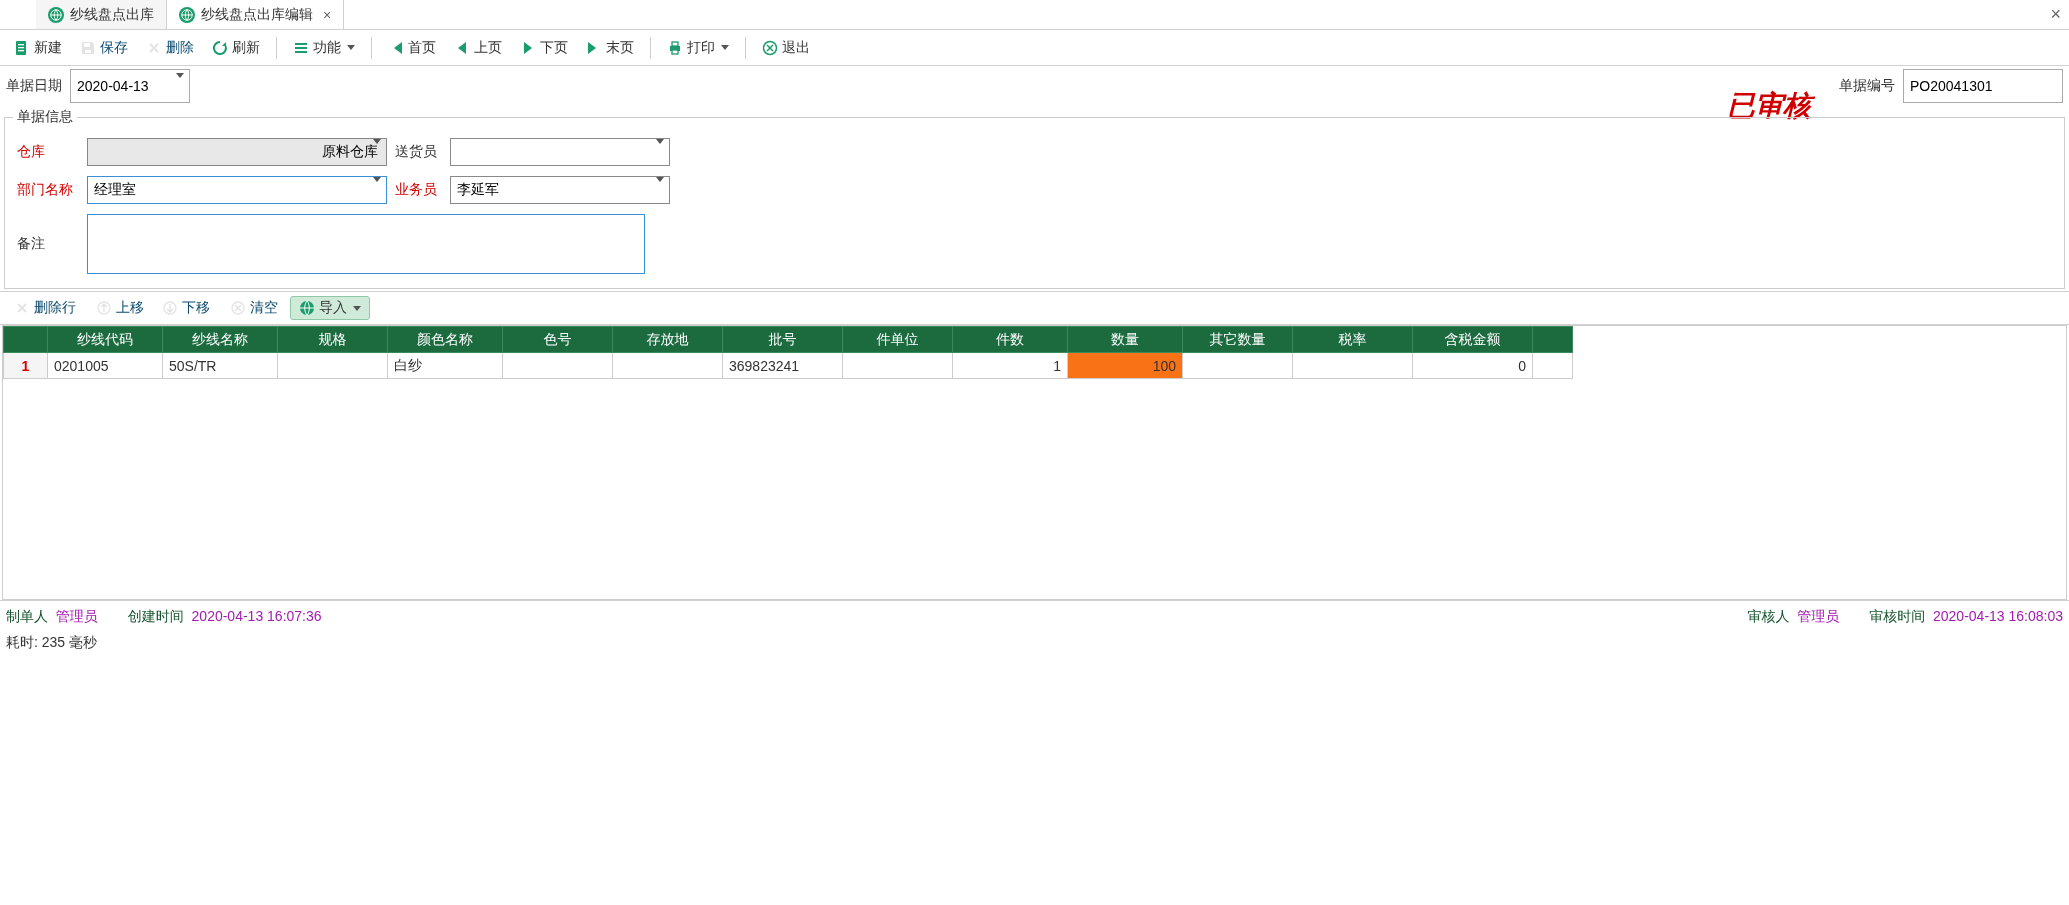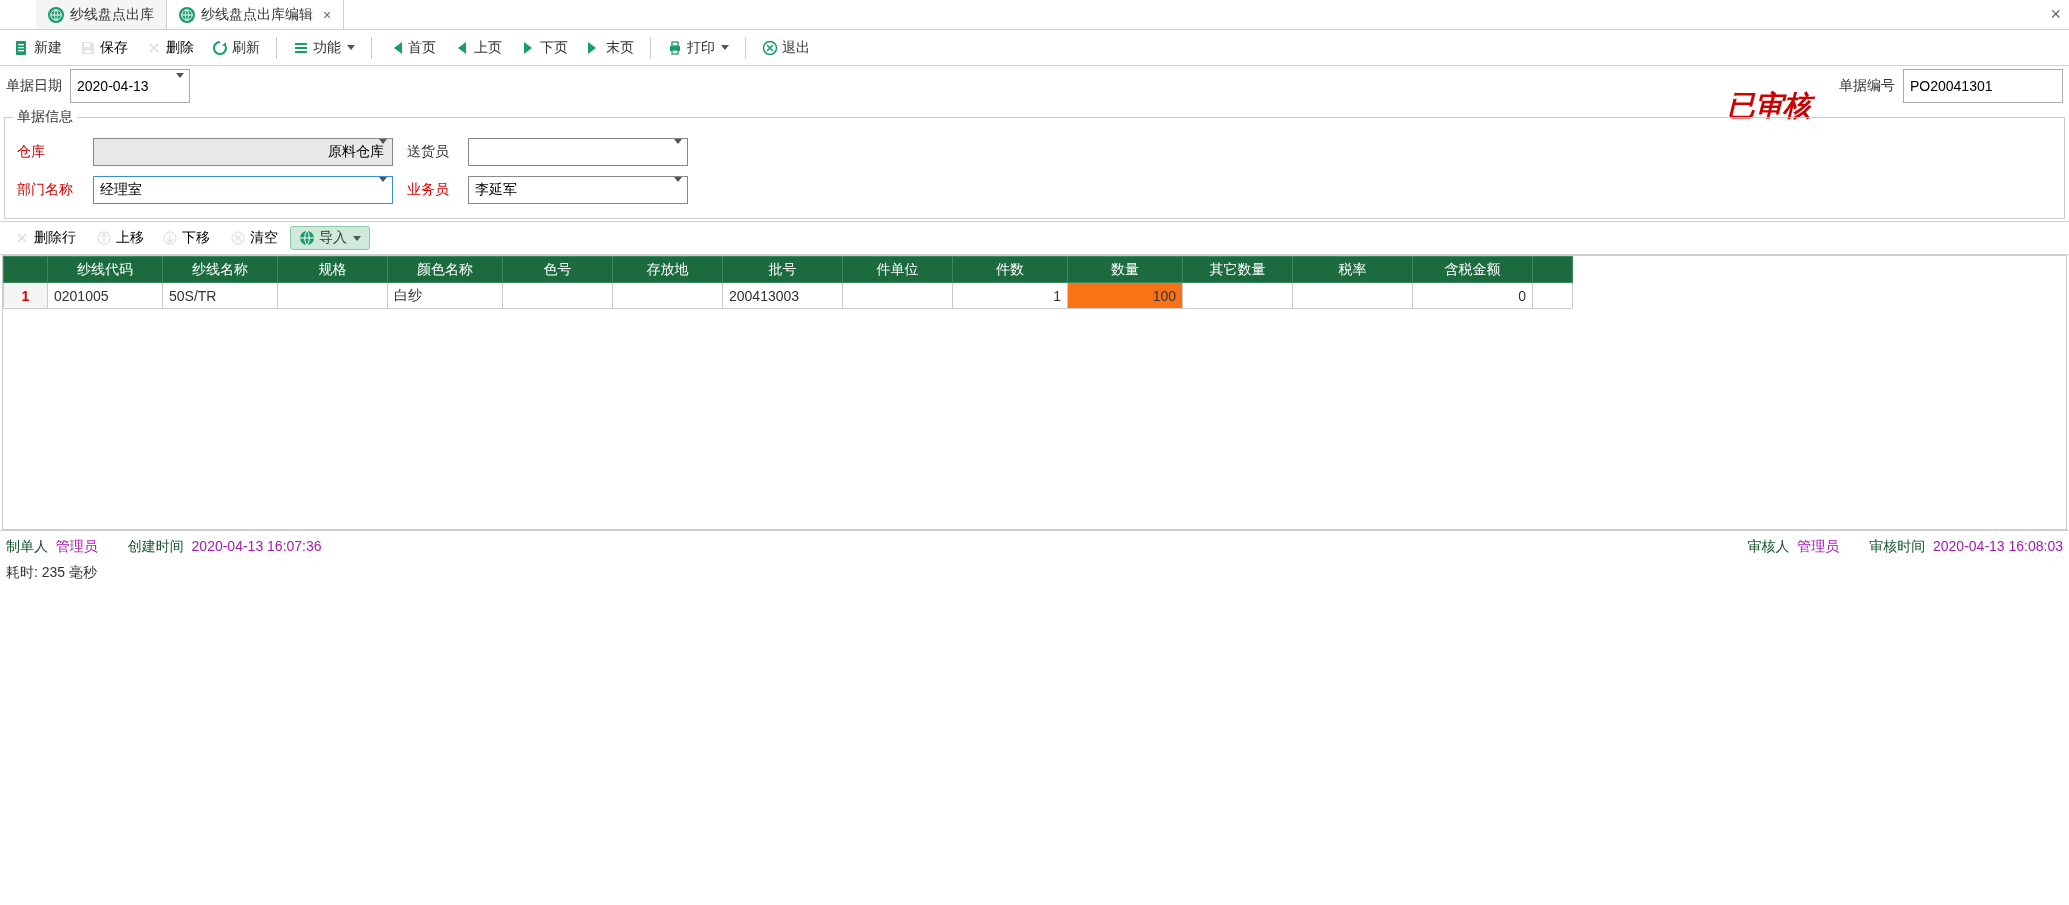--- a/index.html
+++ b/index.html
@@ -11,41 +11,41 @@
 .tab.active { background: #fff; }
 .tab .globe { width: 16px; height: 16px; border-radius: 50%; background: #1a9c6b; display: flex; align-items: center; justify-content: center; }
 .tab .globe svg { width: 12px; height: 12px; fill: #fff; }
 .tab .close-x { font-size: 14px; color: #666; margin-left: 4px; }
 .tabbar-close { position: absolute; right: 8px; top: 4px; font-size: 18px; color: #666; cursor: pointer; }
 
 
 .toolbar { display: flex; align-items: center; height: 36px; padding: 0 6px; border-bottom: 1px solid #d0d0d0; gap: 2px; }
 .toolbar .sep { width: 1px; height: 22px; background: #ccc; margin: 0 6px; }
 .tbtn { display: inline-flex; align-items: center; gap: 4px; padding: 3px 8px; cursor: pointer; border-radius: 2px; }
-.tbtn.disabled { color: #000000; cursor: default; }
+.tbtn.disabled { color: #0c4a6e; cursor: default; }
 .tbtn.disabled .ic { opacity: 0.4; }
 .ic { width: 16px; height: 16px; display: inline-flex; align-items: center; justify-content: center; }
 .ic svg { width: 16px; height: 16px; }
 .caret { width: 0; height: 0; border-left: 4px solid transparent; border-right: 4px solid transparent; border-top: 5px solid #555; margin-left: 2px; }
 
 
 .topfields { display: flex; align-items: center; height: 40px; padding: 0 6px; gap: 8px; }
 .topfields label { font-size: 14px; }
 .date-input, .docno-input { height: 34px; border: 1px solid #aaa; padding: 0 6px; font-size: 14px; }
 .date-input { width: 120px; }
 .docno-input { width: 160px; }
 .date-wrap { position: relative; display: inline-block; }
 .date-wrap .caret-box { position: absolute; right: 4px; top: 50%; transform: translateY(-50%); pointer-events: none; }
 .audit-stamp { color: #d00000; font-family: "KaiTi","STKaiti",serif; font-size: 28px; font-style: italic; font-weight: bold; margin-right: 20px; margin-top: 40px; }
 .spacer { flex: 1; }
 
 
 fieldset.doc-info { margin: 2px 4px; border: 1px solid #ccc; padding: 12px 8px 14px 8px; position: relative; }
 fieldset.doc-info legend { padding: 0 4px; font-size: 14px; }
-.form-row { display: flex; align-items: center; margin-bottom: 10px; gap: 10px; }
+.form-row { display: flex; align-items: center; margin-bottom: 10px; gap: 4px; }
 .form-row:last-child { margin-bottom: 0; }
 .flabel { width: 70px; text-align: left; font-size: 14px; padding-left: 4px; }
 .flabel.req { color: #d00000; }
 .ftext { height: 28px; border: 1px solid #888; padding: 0 6px; font-size: 14px; background: #fff; }
 .fcombo { position: relative; display: inline-block; }
 .fcombo .caret-box { position: absolute; right: 6px; top: 50%; transform: translateY(-50%); pointer-events: none; }
 .w-warehouse { width: 300px; background: #e8e8e8; text-align: right; padding-right: 8px; }
 .w-dept { width: 300px; border-color: #3b8fd6; }
 .w-delivery { width: 220px; }
 .w-sales { width: 220px; }
@@ -236,20 +236,24 @@
     <span class="flabel req">部门名称</span>
     <span class="fcombo">
       <input class="ftext w-dept" value="经理室" style="">
       <span class="caret-box"><span class="caret"></span></span>
     </span>
     <span class="flabel req" style="width:55px">业务员</span>
     <span class="fcombo">
       <input class="ftext w-sales" value="李延军" style="">
       <span class="caret-box"><span class="caret"></span></span>
     </span>
+  </div>
+  <div class="form-row">
+    <span class="flabel">备注</span>
+    <textarea class="remark-box" style=""></textarea>
   </div>
 </fieldset>
 
 <div class="subtoolbar">
   <span class="tbtn disabled">
     <span class="ic">
         <svg viewBox="0 0 16 16">
           <path d="M4 4l8 8M12 4l-8 8" stroke="#bbb" stroke-width="2"></path>
         </svg>
       </span>
@@ -335,21 +339,21 @@
     </thead>
     <tbody>
       <tr>
         <td class="rownum">1</td>
         <td>0201005</td>
         <td>50S/TR</td>
         <td></td>
         <td>白纱</td>
         <td></td>
         <td></td>
-        <td>200413003</td>
+        <td>369823241</td>
         <td></td>
         <td class="num">1</td>
         <td class="qty">100</td>
         <td></td>
         <td></td>
         <td class="num">0</td>
         <td></td>
       </tr>
     </tbody>
   </table>

